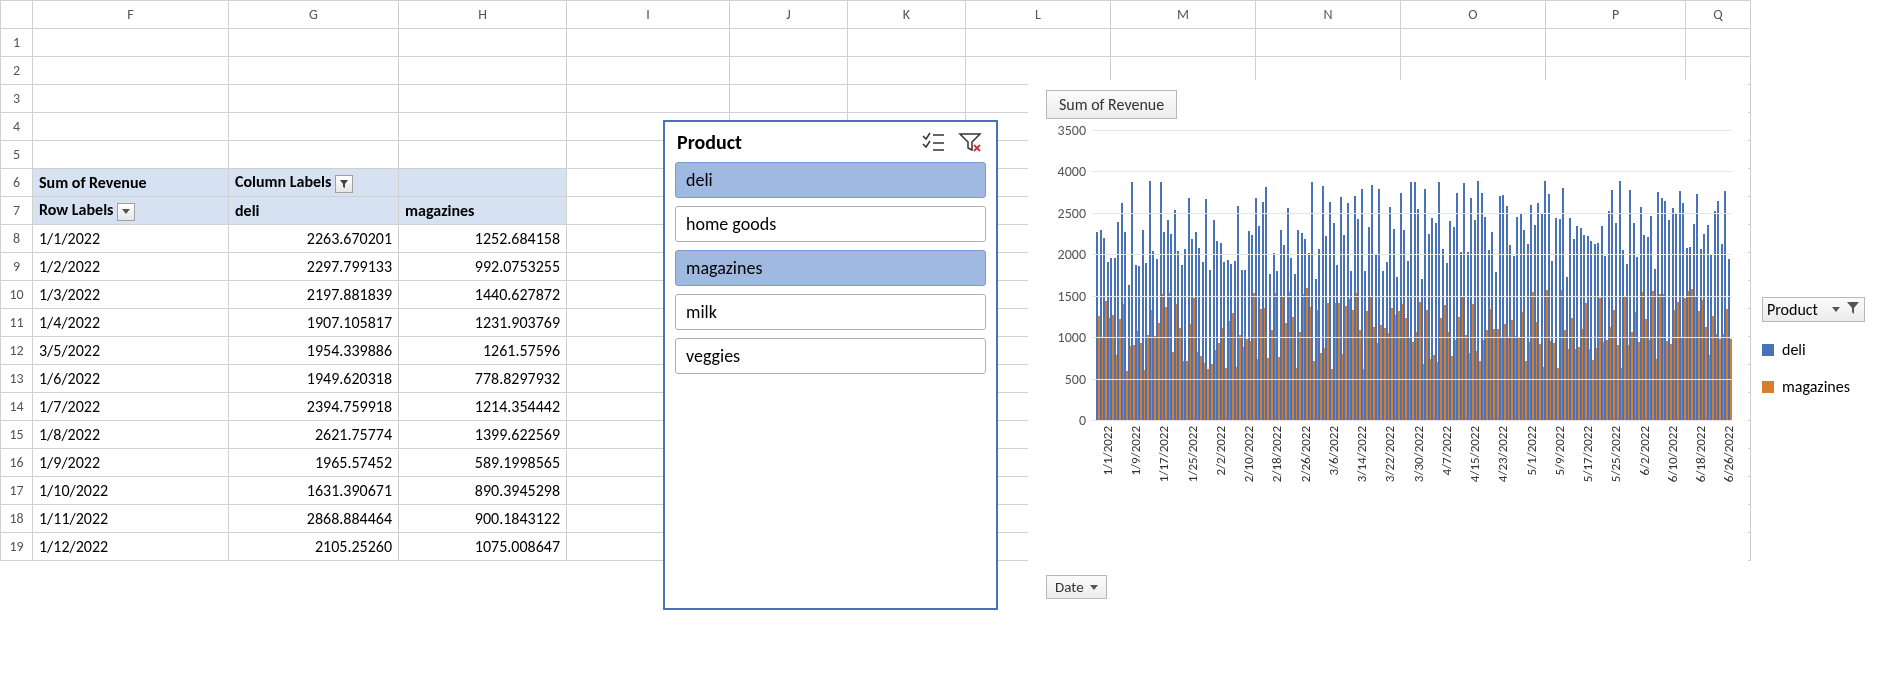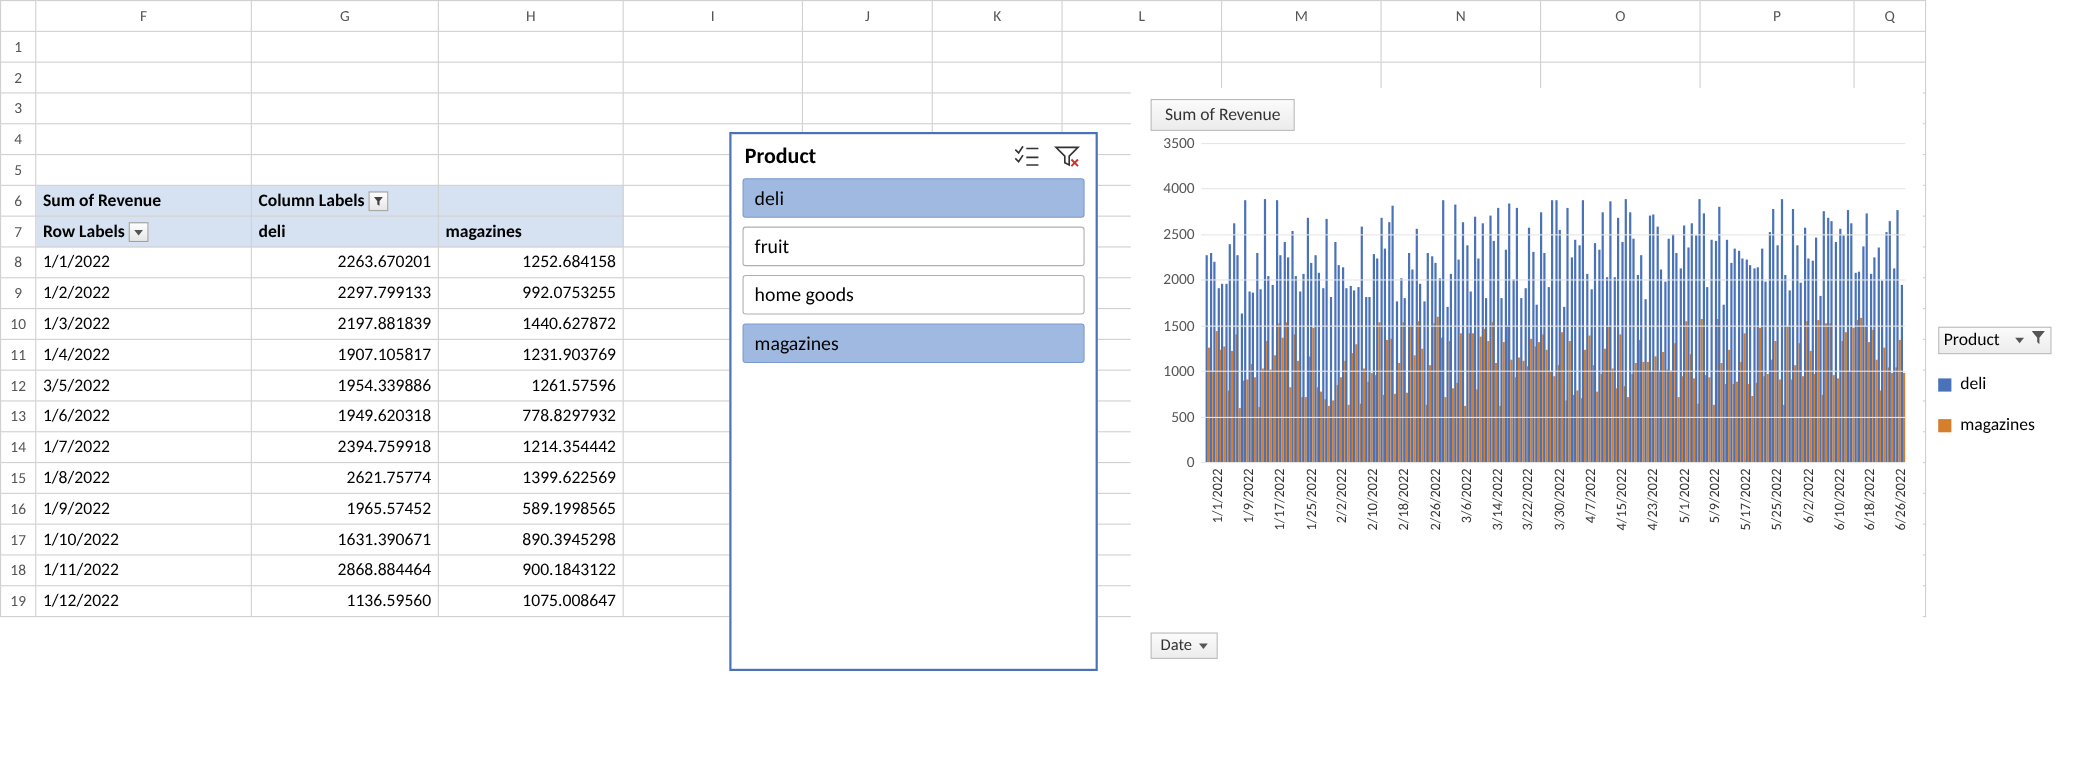--- a/index.html
+++ b/index.html
@@ -508,21 +508,21 @@
         <td></td>
         <td></td>
         <td></td>
         <td></td>
         <td></td>
         <td></td>
       </tr>
       <tr>
         <th class="rowhdr">19</th>
         <td>1/12/2022</td>
-        <td class="num">1136.59560</td>
+        <td class="num">2105.25260</td>
         <td class="num">1075.008647</td>
         <td></td>
         <td></td>
         <td></td>
         <td></td>
         <td></td>
         <td></td>
         <td></td>
         <td></td>
         <td></td>
@@ -545,23 +545,24 @@
     <span class="slicer-icon">
       <svg width="24" height="20" viewBox="0 0 24 20">
         <path d="M2 2 L22 2 L14 10 L14 18 L10 16 L10 10 Z" fill="none" stroke="#333" stroke-width="1.5"></path>
         <line x1="16" y1="13" x2="22" y2="19" stroke="#c33" stroke-width="1.8"></line>
         <line x1="22" y1="13" x2="16" y2="19" stroke="#c33" stroke-width="1.8"></line>
       </svg>
     </span>
   </div>
   <div class="slicer-items" id="slicer-items">
       <div class="slicer-item selected">deli</div>
-      <div class="slicer-item">fruit</div>
       <div class="slicer-item">home goods</div>
       <div class="slicer-item selected">magazines</div>
+      <div class="slicer-item">milk</div>
+      <div class="slicer-item">veggies</div>
     </div>
 </div>
 
 <div class="chart-box" style="top:80px; left:1028px; width:720px; height:540px;">
   <div class="chart-title-chip">Sum of Revenue</div>
 
   <div class="chart-plot" id="chart-plot" style="width:640px; height:290px;">
     <div class="chart-bars" id="chart-bars">
         <div class="bar-grp" style="left: 4px;">
           <div class="bar deli" style="height: 187.561px;"></div>

